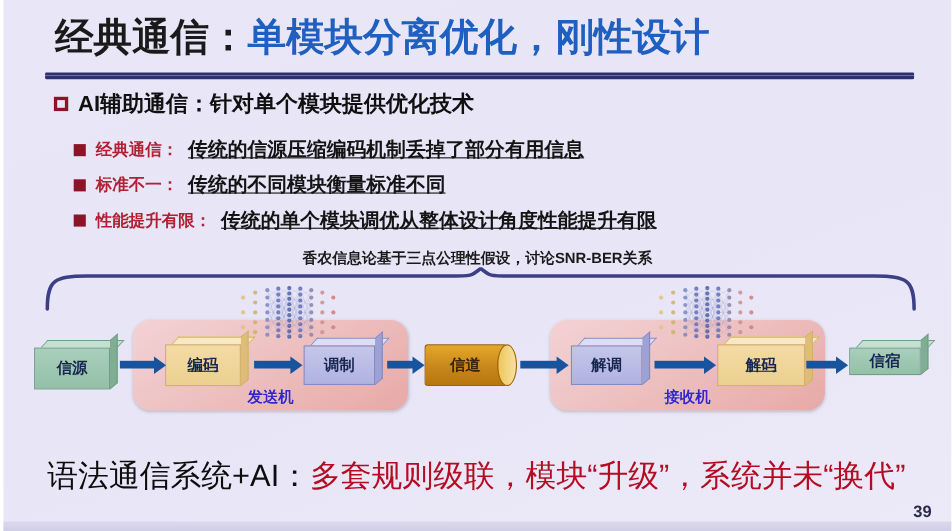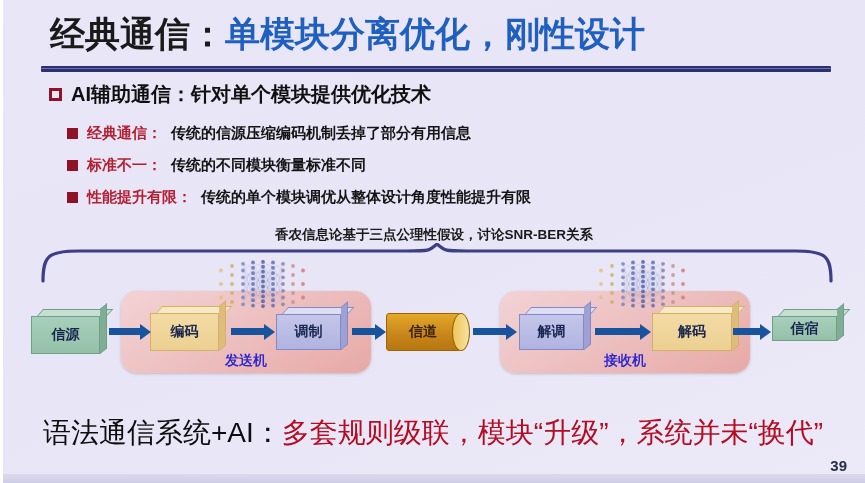--- a/index.html
+++ b/index.html
@@ -39,21 +39,21 @@
     width:13px; height:13px; border:3px solid #8e1228; background:transparent;
     display:inline-block;
   }
   #b-main .txt { font-size:20px; font-weight:bold; color:#101010; }
   .sub-row {
     position:absolute; left:64px;
     display:flex; align-items:center; gap:9px; white-space:nowrap;
   }
   .sq-solid { width:11px; height:11px; background:#8e1228; display:inline-block; }
   .sub-key  { font-size:15px; font-weight:bold; color:#b32033; }
-  .sub-val  { font-size:15px; font-weight:bold; color:#141414; }
+  .sub-val  { font-size:18px; font-weight:bold; color:#141414;text-decoration:underline; }
   #b1 { top:124px; } #b2 { top:156px; } #b3 { top:188px; }
 
   
   #caption {
     position:absolute; left:0; right:0; top:226px;
     text-align:center; font-size:13.5px; font-weight:bold; color:#1a1a1a;
     white-space:nowrap;
   }
   
   #brace { position:absolute; left:36px; top:243px; width:796px; height:40px; }
@@ -88,21 +88,21 @@
   .box3d .face {
     position:absolute; left:0; top:7px; right:7px; bottom:0;
     display:flex; align-items:center; justify-content:center;
     font-size:14px; font-weight:bold; color:#17264f;
   }
   
   .g .face { background:linear-gradient(#a8cfbb,#94c0a8); border:1px solid #6f9f86; }
   .g .top  { background:#c5e0d1; border:1px solid #6f9f86; border-bottom:none; }
   .g .side { background:#7fae95; border:1px solid #6f9f86; border-left:none; }
   
-  .y .face { background:linear-gradient(#f3dba4,#ecd091); border:1px solid #d4b167; }
+  .y .face { background:linear-gradient(#f3dba4,#ecd091); border:1px solid #d4b167;text-decoration:underline; }
   .y .top  { background:#f8e9c6; border:1px solid #d4b167; border-bottom:none; }
   .y .side { background:#ddbd79; border:1px solid #d4b167; border-left:none; }
   .y.ring  { padding:0; }
   .y.ring::before {
     content:""; position:absolute; left:-5px; top:2px; right:-3px; bottom:-5px;
     border:3px solid #fdf7ec; border-radius:2px; z-index:-1;
   }
   
   .bl .face { background:linear-gradient(#c4c6ea,#b0b3e0); border:1px solid #8589c4; }
   .bl .top  { background:#dcdef5; border:1px solid #8589c4; border-bottom:none; }

